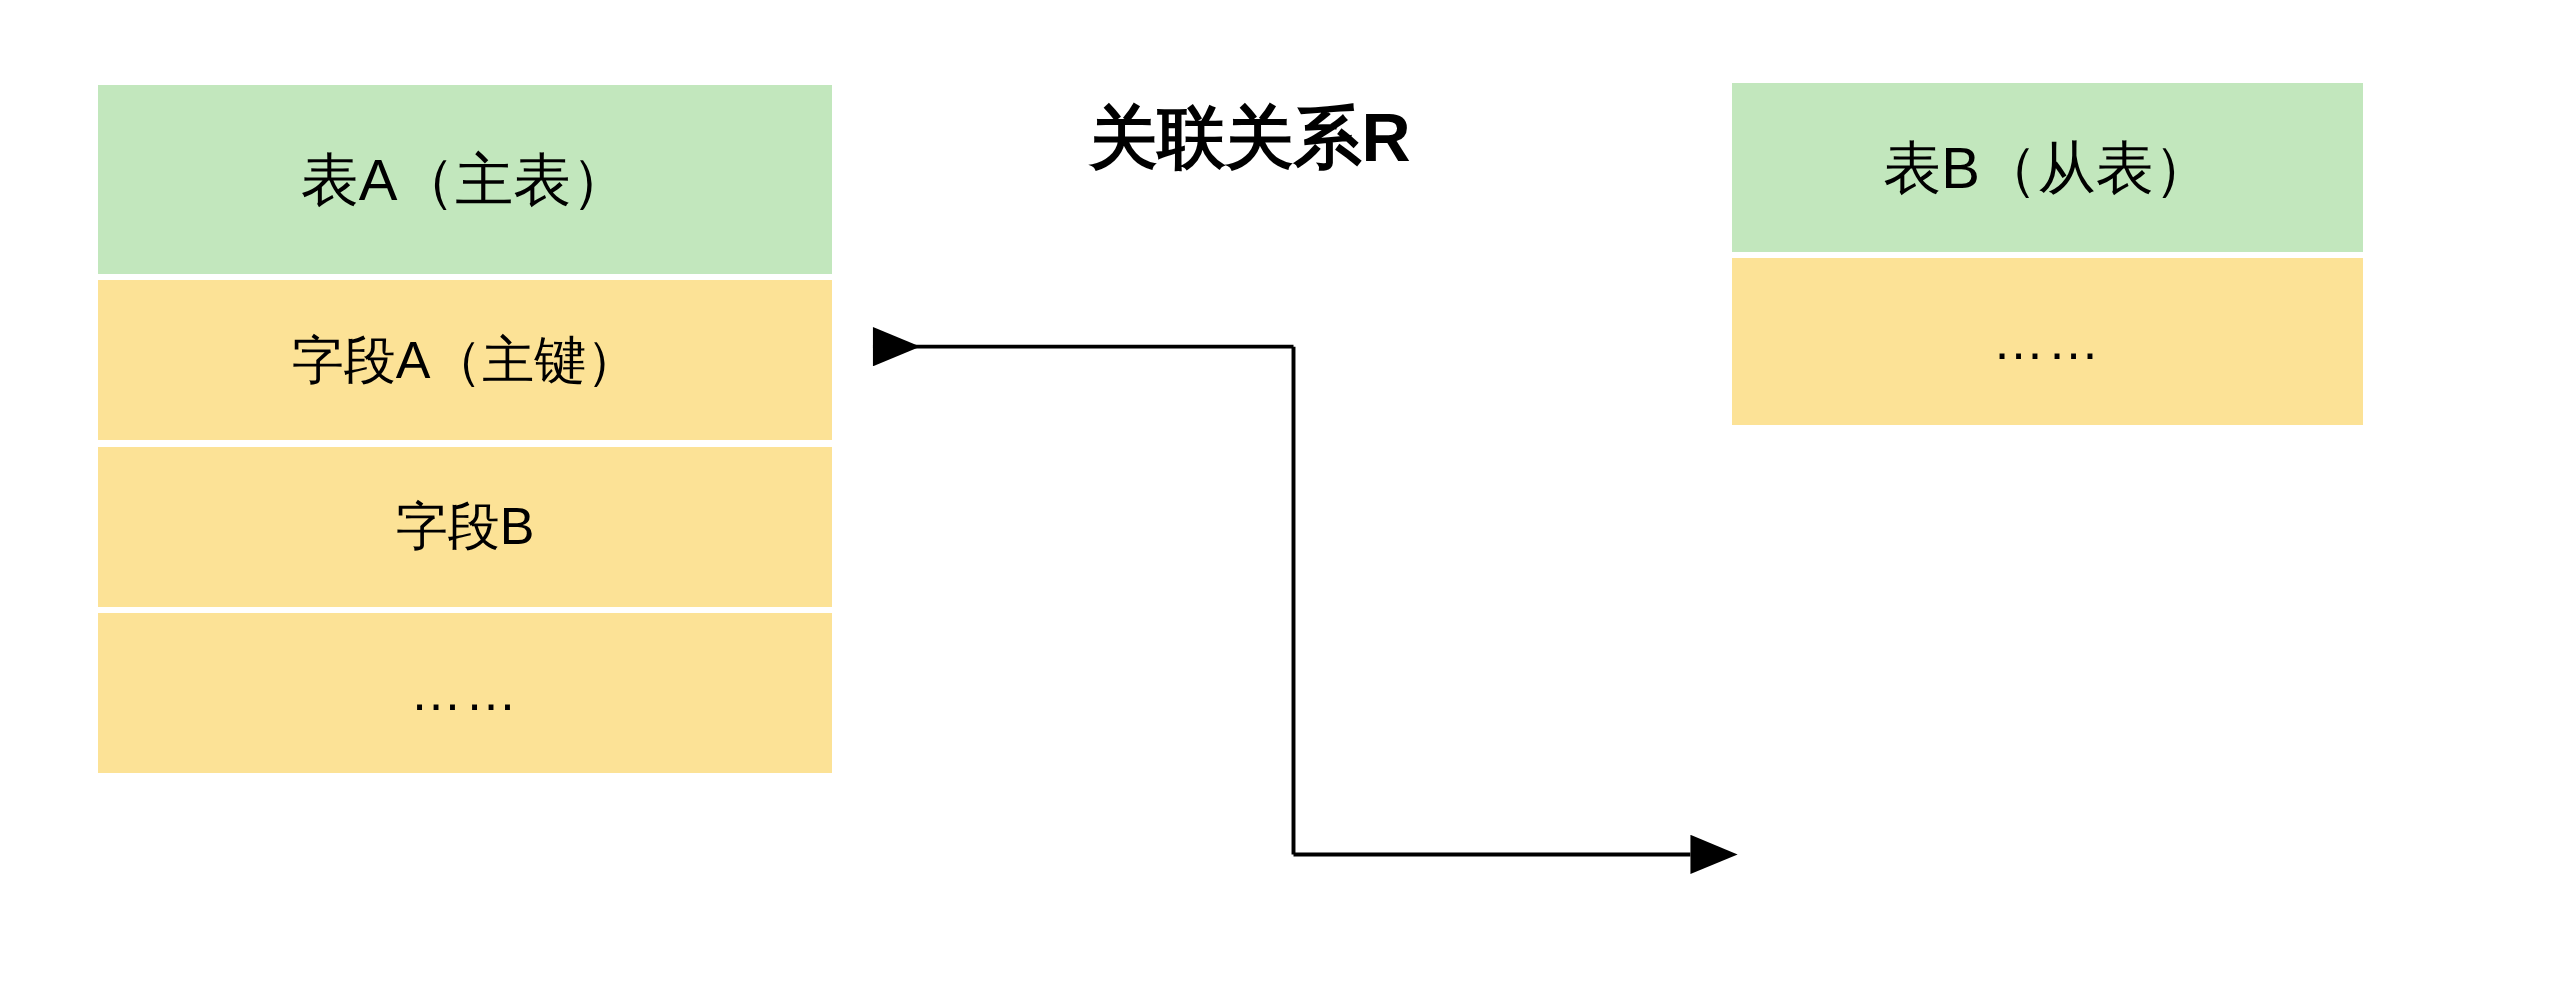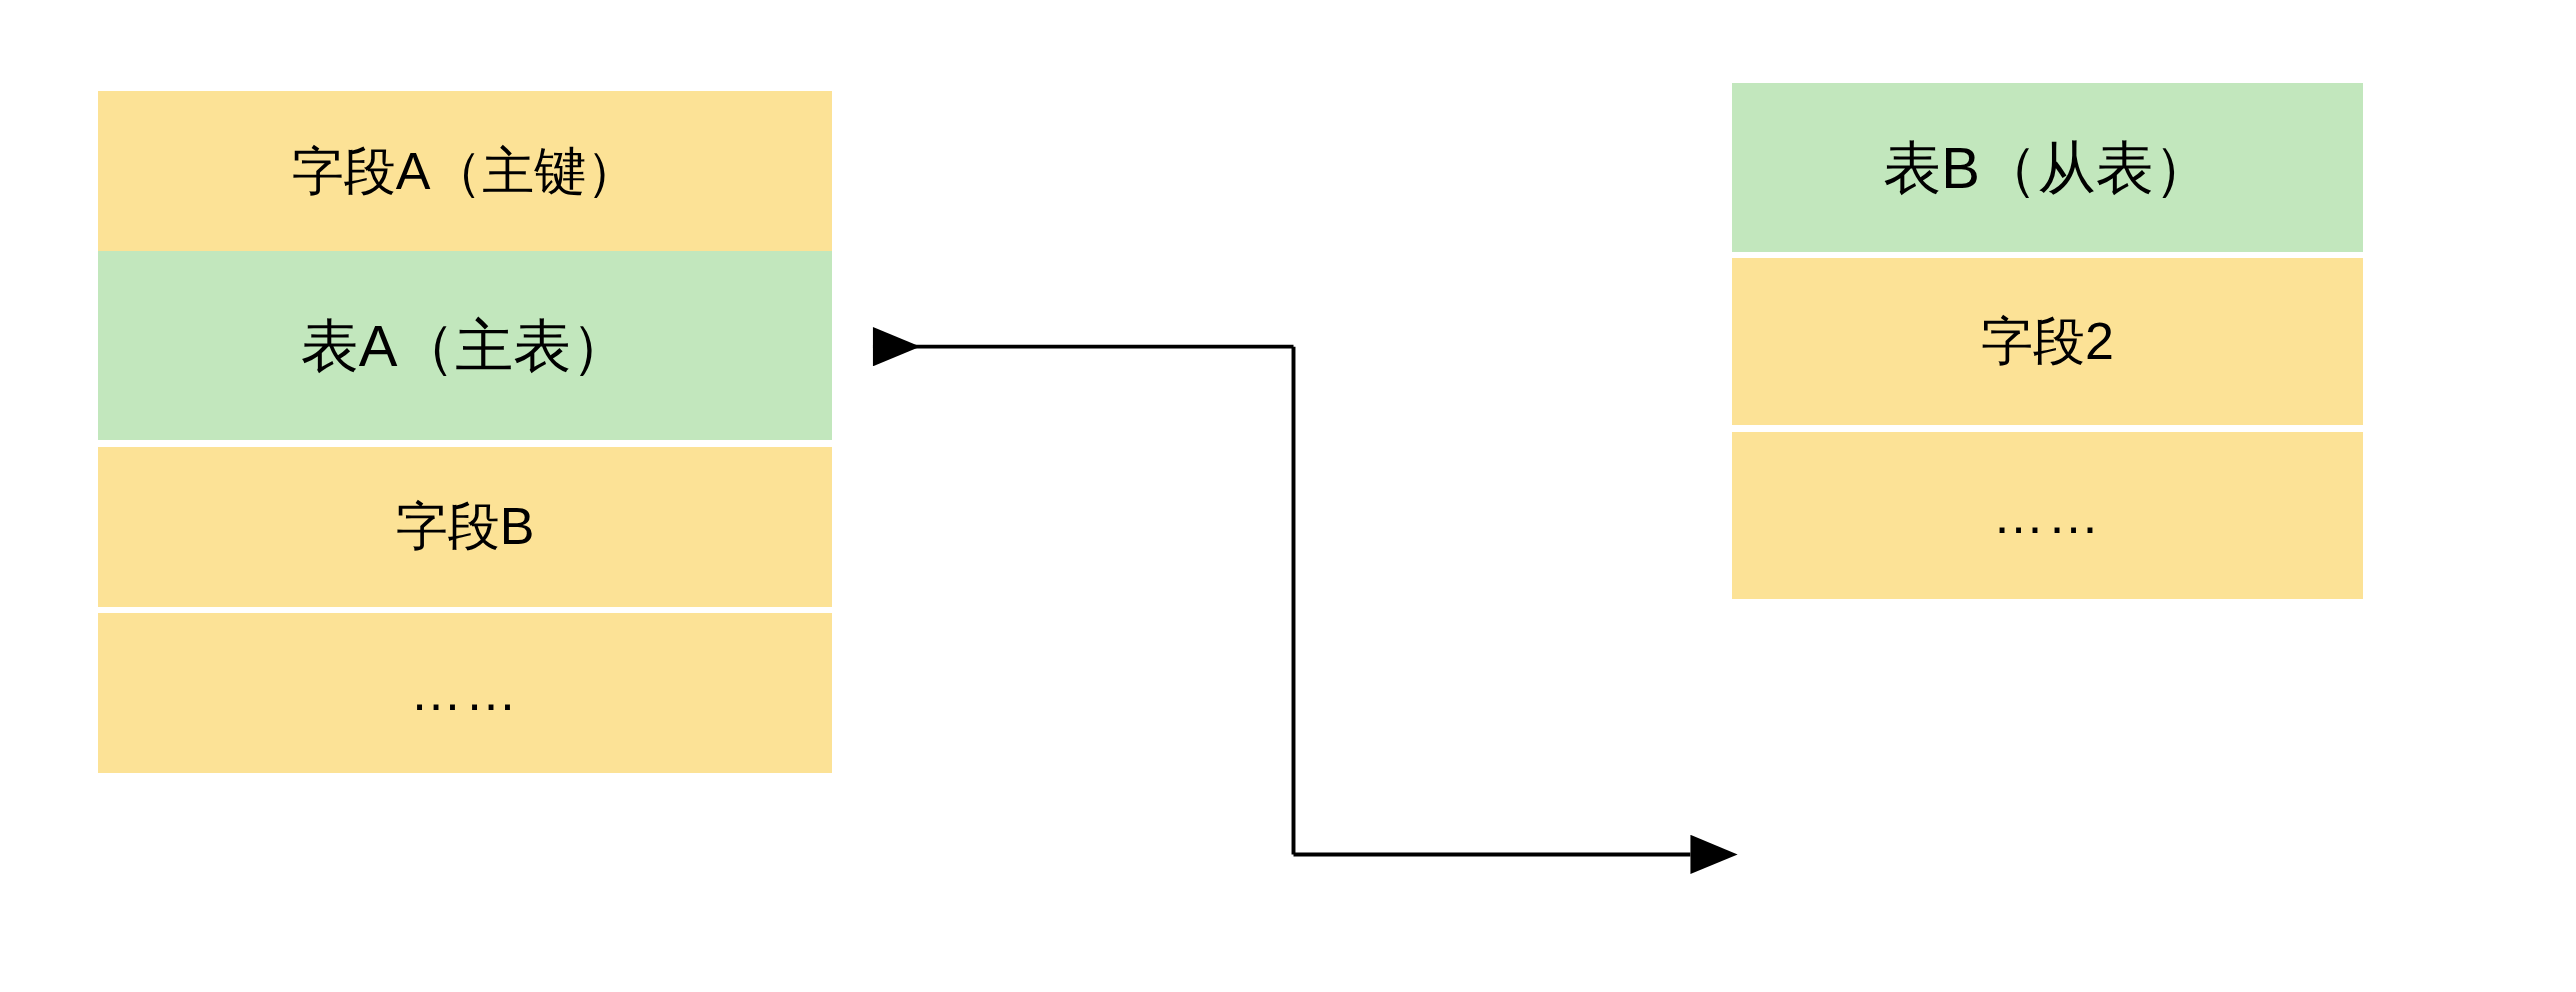--- a/index.html
+++ b/index.html
@@ -76,30 +76,30 @@
     height: 992px;
     pointer-events: none;
   }
 </style>
 </head>
 <body>
 
 <div id="canvas">
 
   <div class="table-block" id="table-a">
+    <div class="cell cell-header">表A（主表）</div>
     <div class="cell cell-row">字段A（主键）</div>
-    <div class="cell cell-header">表A（主表）</div>
     <div class="cell cell-row">字段B</div>
     <div class="cell cell-row dots">……</div>
   </div>
 
+  <div id="relation-title">关联关系R</div>
 
   <div class="table-block" id="table-b">
     <div class="cell cell-header">表B（从表）</div>
-    <div class="cell cell-row">字段2</div>
     <div class="cell cell-row dots">……</div>
   </div>
 
   <svg id="connector" viewBox="0 0 3276 1262" width="2576" height="992" xmlns="http://www.w3.org/2000/svg">
     <defs>
       <marker id="arrow-left" markerWidth="14" markerHeight="14" refX="12" refY="5" orient="auto" markerUnits="strokeWidth">
         <path d="M12,0 L12,10 L0,5 z" fill="#000000"></path>
       </marker>
       <marker id="arrow-right" markerWidth="14" markerHeight="14" refX="2" refY="5" orient="auto" markerUnits="strokeWidth">
         <path d="M2,0 L2,10 L14,5 z" fill="#000000"></path>

